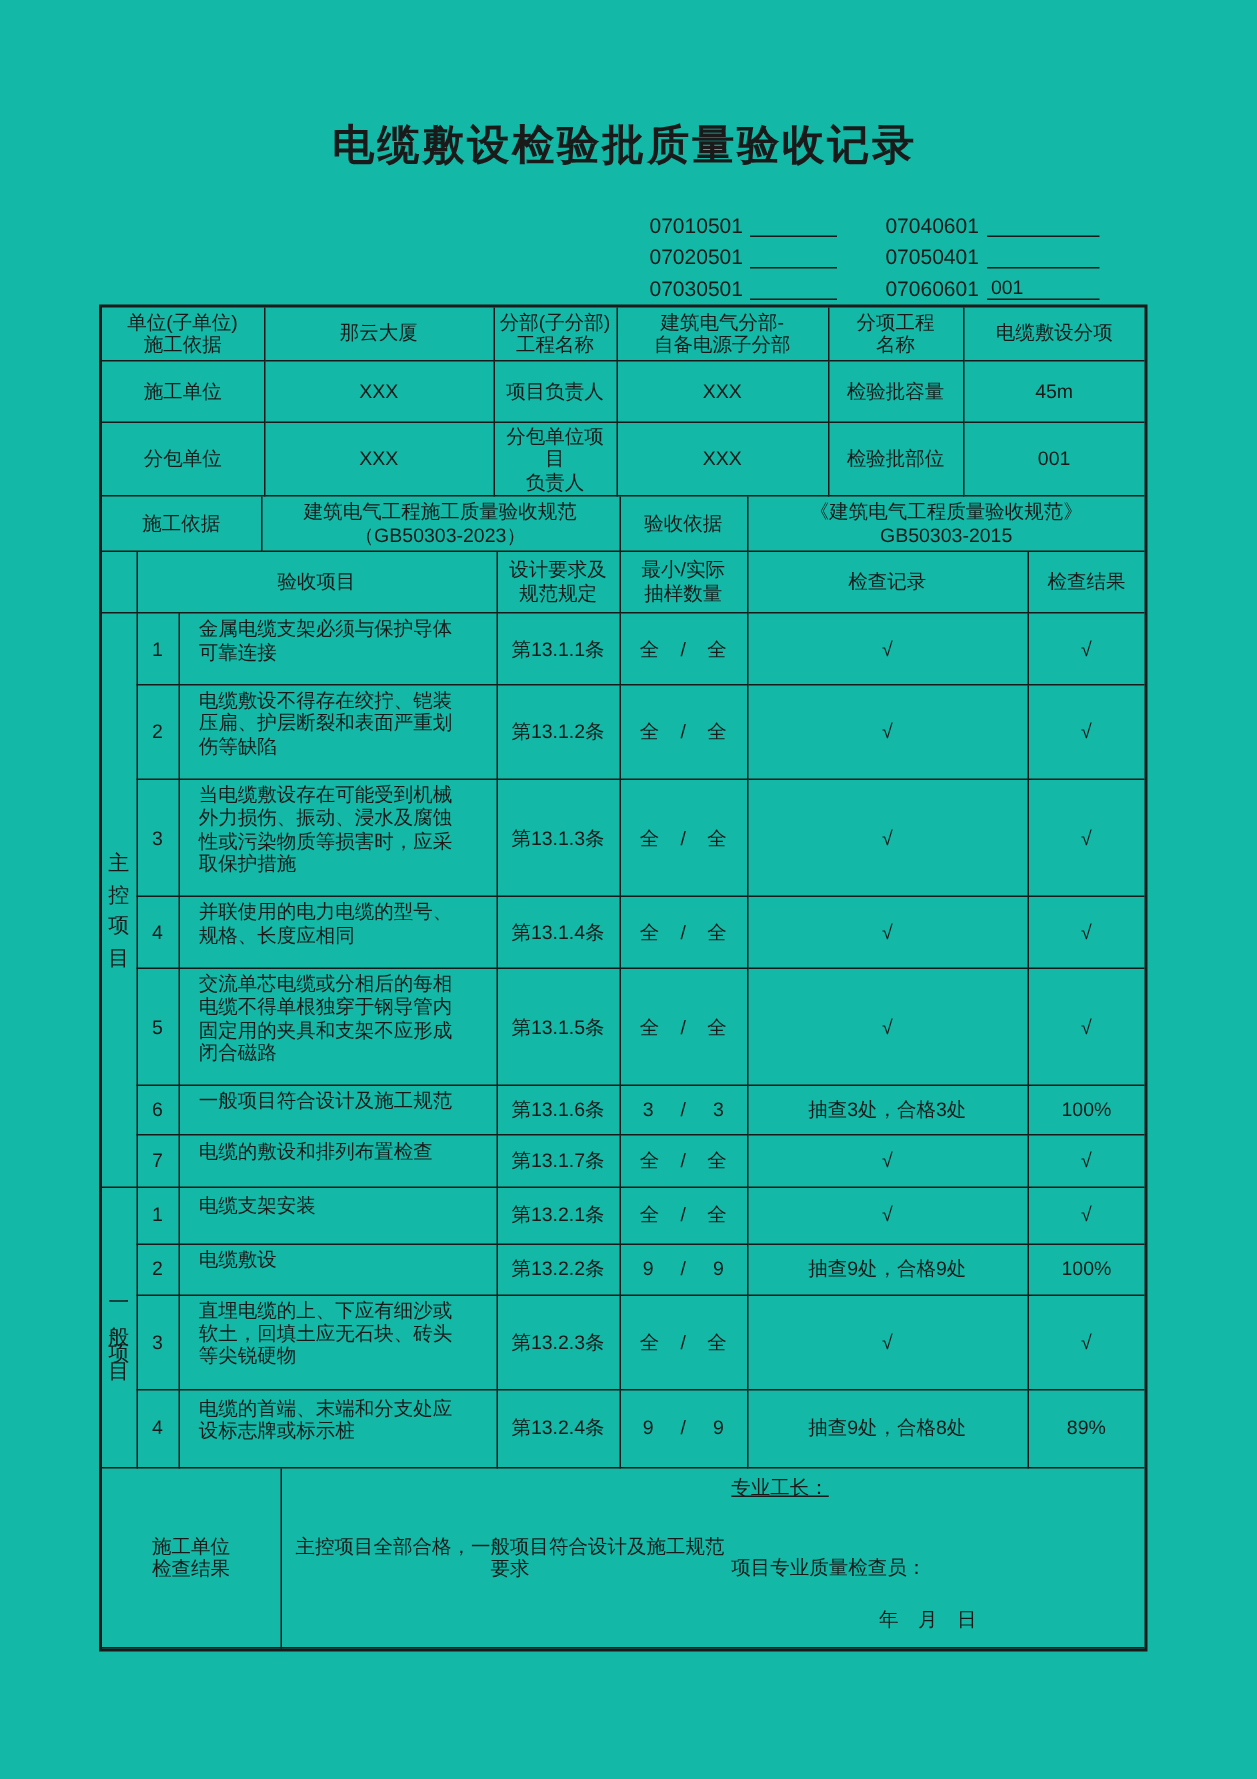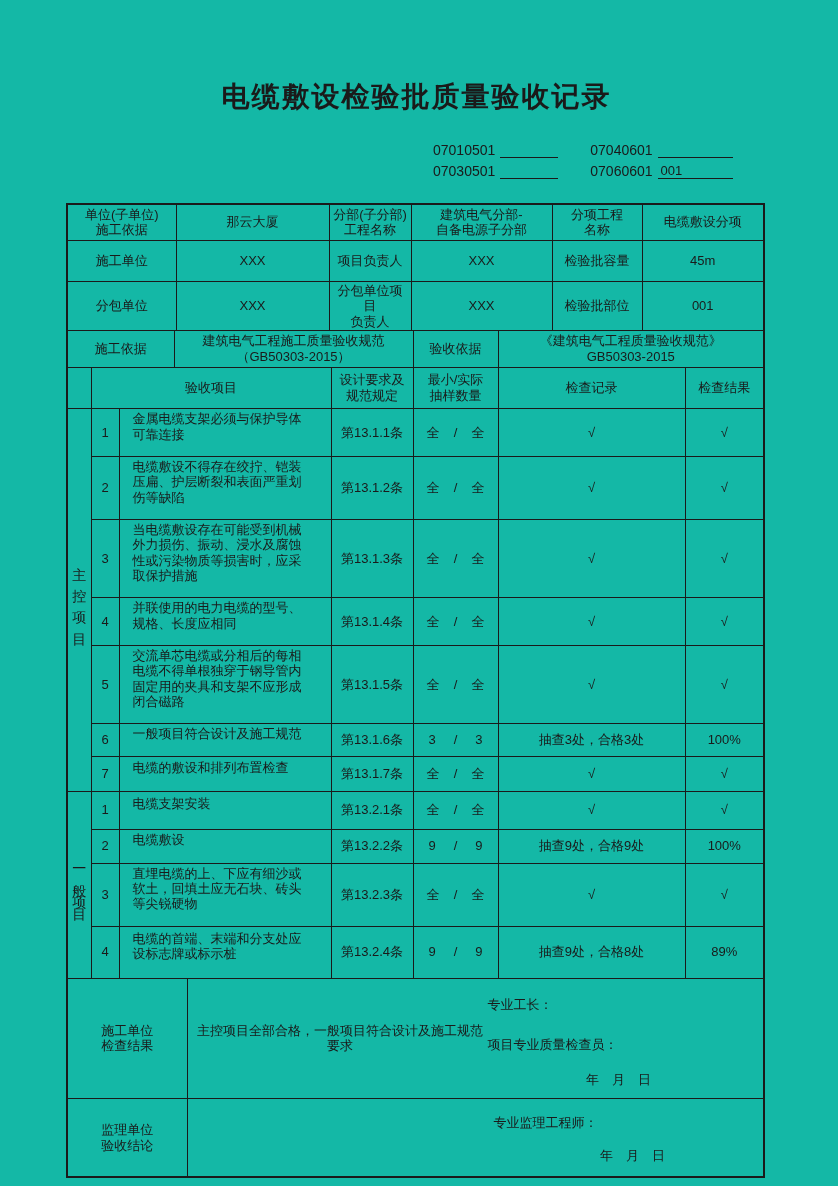--- a/index.html
+++ b/index.html
@@ -36,39 +36,46 @@
   .vert-main { letter-spacing: 22px; }
   .vert-general { letter-spacing: 12px; }
   .sample { display: flex; justify-content: space-around; align-items: center; padding: 0 4px; }
   .sig-cell { position: relative; padding: 0; }
   .concl {
     position: absolute; left: 0; top: 0; width: 305px; height: 100%;
     display: flex; align-items: center; justify-content: center;
     white-space: pre-line; text-align: center; font-size: 13px;
   }
   .sig-item { position: absolute; font-size: 13px; }
-  .foreman { left: 300px; top: 18px; }
+  .foreman { left: 300px; top: 5px; text-decoration: underline; }
   .inspector { left: 300px; top: 58px; }
   .d-date1 { right: 112px; bottom: 10px; }
   .engineer { left: 306px; top: 16px; }
   .d-date2 { right: 98px; bottom: 12px; }
 </style>
 </head>
 <body>
 
 <div class="page">
 
   <div class="doc-title">电缆敷设检验批质量验收记录</div>
 
   <div class="codes">
     <div class="crow">
       <span class="cnum">07010501</span>
         <span class="ul ul-l"></span>
         <span class="cgap"></span>
         <span class="cnum">07040601</span>
+        <span class="ul ul-r"></span>
+    </div>
+    <div class="crow">
+      <span class="cnum">07020501</span>
+        <span class="ul ul-l"></span>
+        <span class="cgap"></span>
+        <span class="cnum">07050401</span>
         <span class="ul ul-r"></span>
     </div>
     <div class="crow">
       <span class="cnum">07030501</span>
         <span class="ul ul-l"></span>
         <span class="cgap"></span>
         <span class="cnum">07060601</span>
         <span class="ul ul-r">001</span>
     </div>
   </div>
@@ -121,21 +128,21 @@
       <colgroup>
           <col style="width:106px">
           <col style="width:239px">
           <col style="width:85px">
           <col style="width:265px">
         </colgroup>
       <tbody>
           <tr style="height:36px">
         <td>施工依据</td>
         <td class="pre">建筑电气工程施工质量验收规范
-（GB50303-2015）</td>
+（GB50303-2023）</td>
         <td>验收依据</td>
         <td class="pre">《建筑电气工程质量验收规范》
 GB50303-2015</td>
       </tr>
     </tbody>
       </table>
 
     <table>
       <colgroup>
           <col style="width:23px">
@@ -335,31 +342,15 @@
           <div class="concl">主控项目全部合格，一般项目符合设计及施工规范
 要求</div>
           <div class="sig-item foreman">专业工长：</div>
           <div class="sig-item inspector">项目专业质量检查员：</div>
           <div class="sig-item d-date1">年　月　日</div>
         </td>
       </tr>
     </tbody>
       </table>
 
-    <table>
-      <colgroup>
-          <col style="width:119px">
-          <col style="width:576px">
-        </colgroup>
-      <tbody>
-          <tr style="height:77px" class="lastrow">
-        <td class="pre">监理单位
-验收结论</td>
-        <td class="sig-cell">
-          <div class="sig-item engineer">专业监理工程师：</div>
-          <div class="sig-item d-date2">年　月　日</div>
-        </td>
-      </tr>
-    </tbody>
-      </table>
 
   </div>
 </div>
 
 </body></html>

